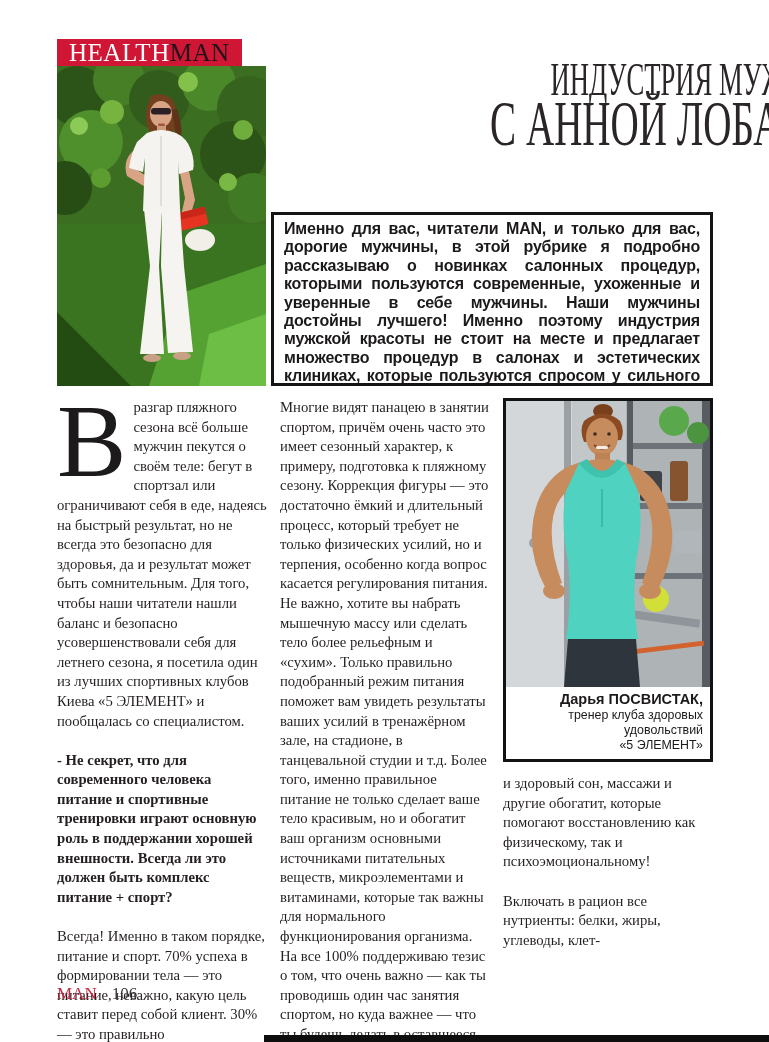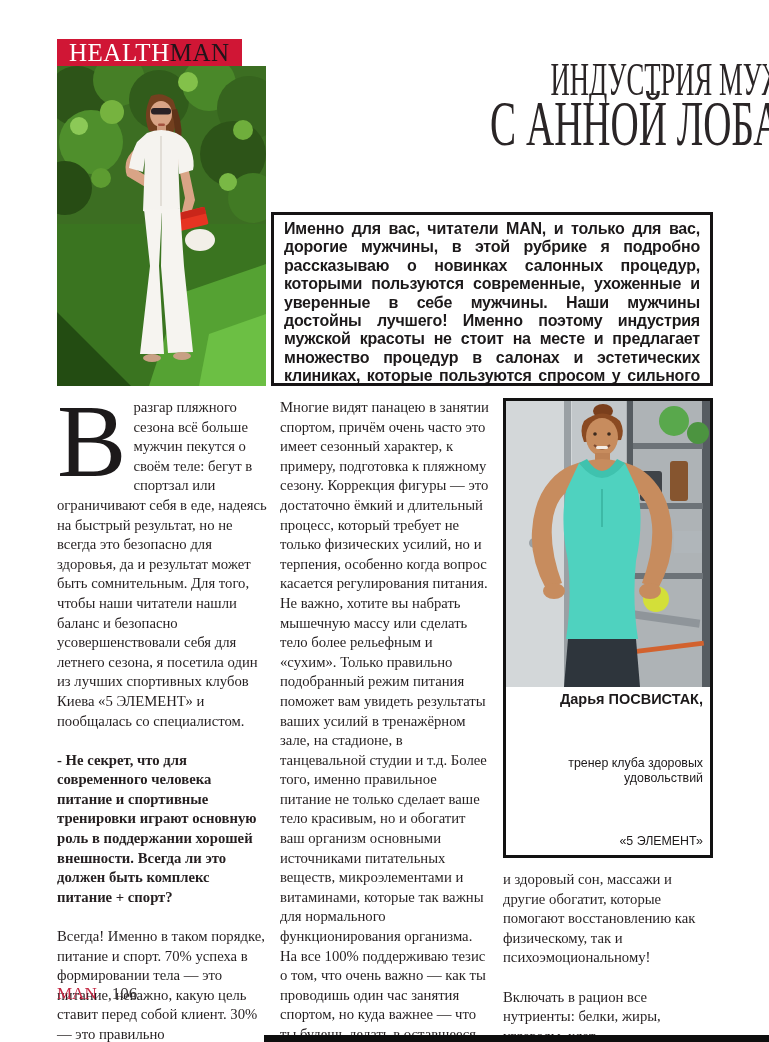--- a/index.html
+++ b/index.html
@@ -67,21 +67,21 @@
   .trainer-box {
     box-sizing:border-box; width:210px; border:3px solid #121212;
     background:#ffffff; margin-bottom:12px;
   }
   .trainer-box svg { display:block; }
   .caption {
     padding:4px 7px 6px; text-align:right;
     font-family:"Liberation Sans", sans-serif; color:#1c191a;
   }
   .caption .name { font-size:14.5px; font-weight:700; line-height:17px; }
-  .caption .role { font-size:12.4px; line-height:15px;margin-top:48px; }
+  .caption .role { font-size:12.4px; line-height:15px; }
 
   
   .footer { position:absolute; left:57px; top:984px; font-size:17px; }
   .footer .man { color:#c22742; }
   .footer .num { color:#3c3839; margin-left:15px; }
 
   .bottom-strip {
     position:absolute; left:264px; bottom:0; width:505px; height:7px;
     background:#0e0e0e;
   }

